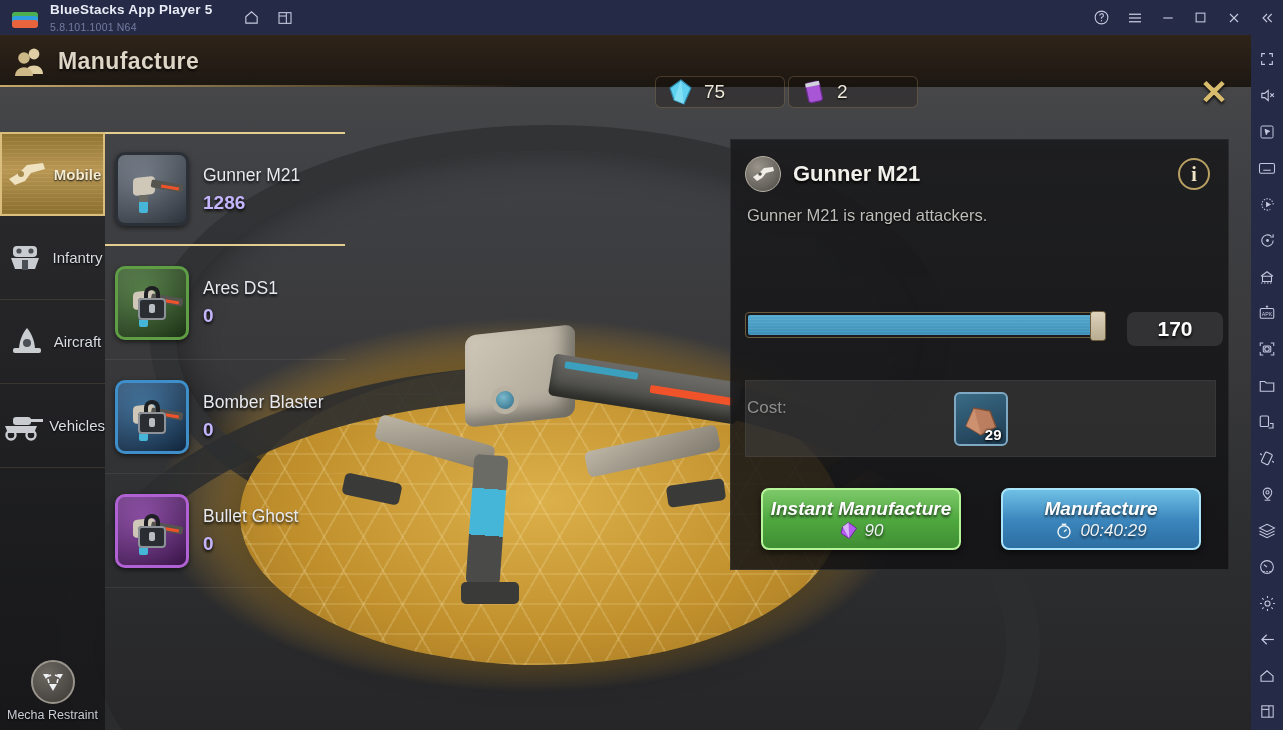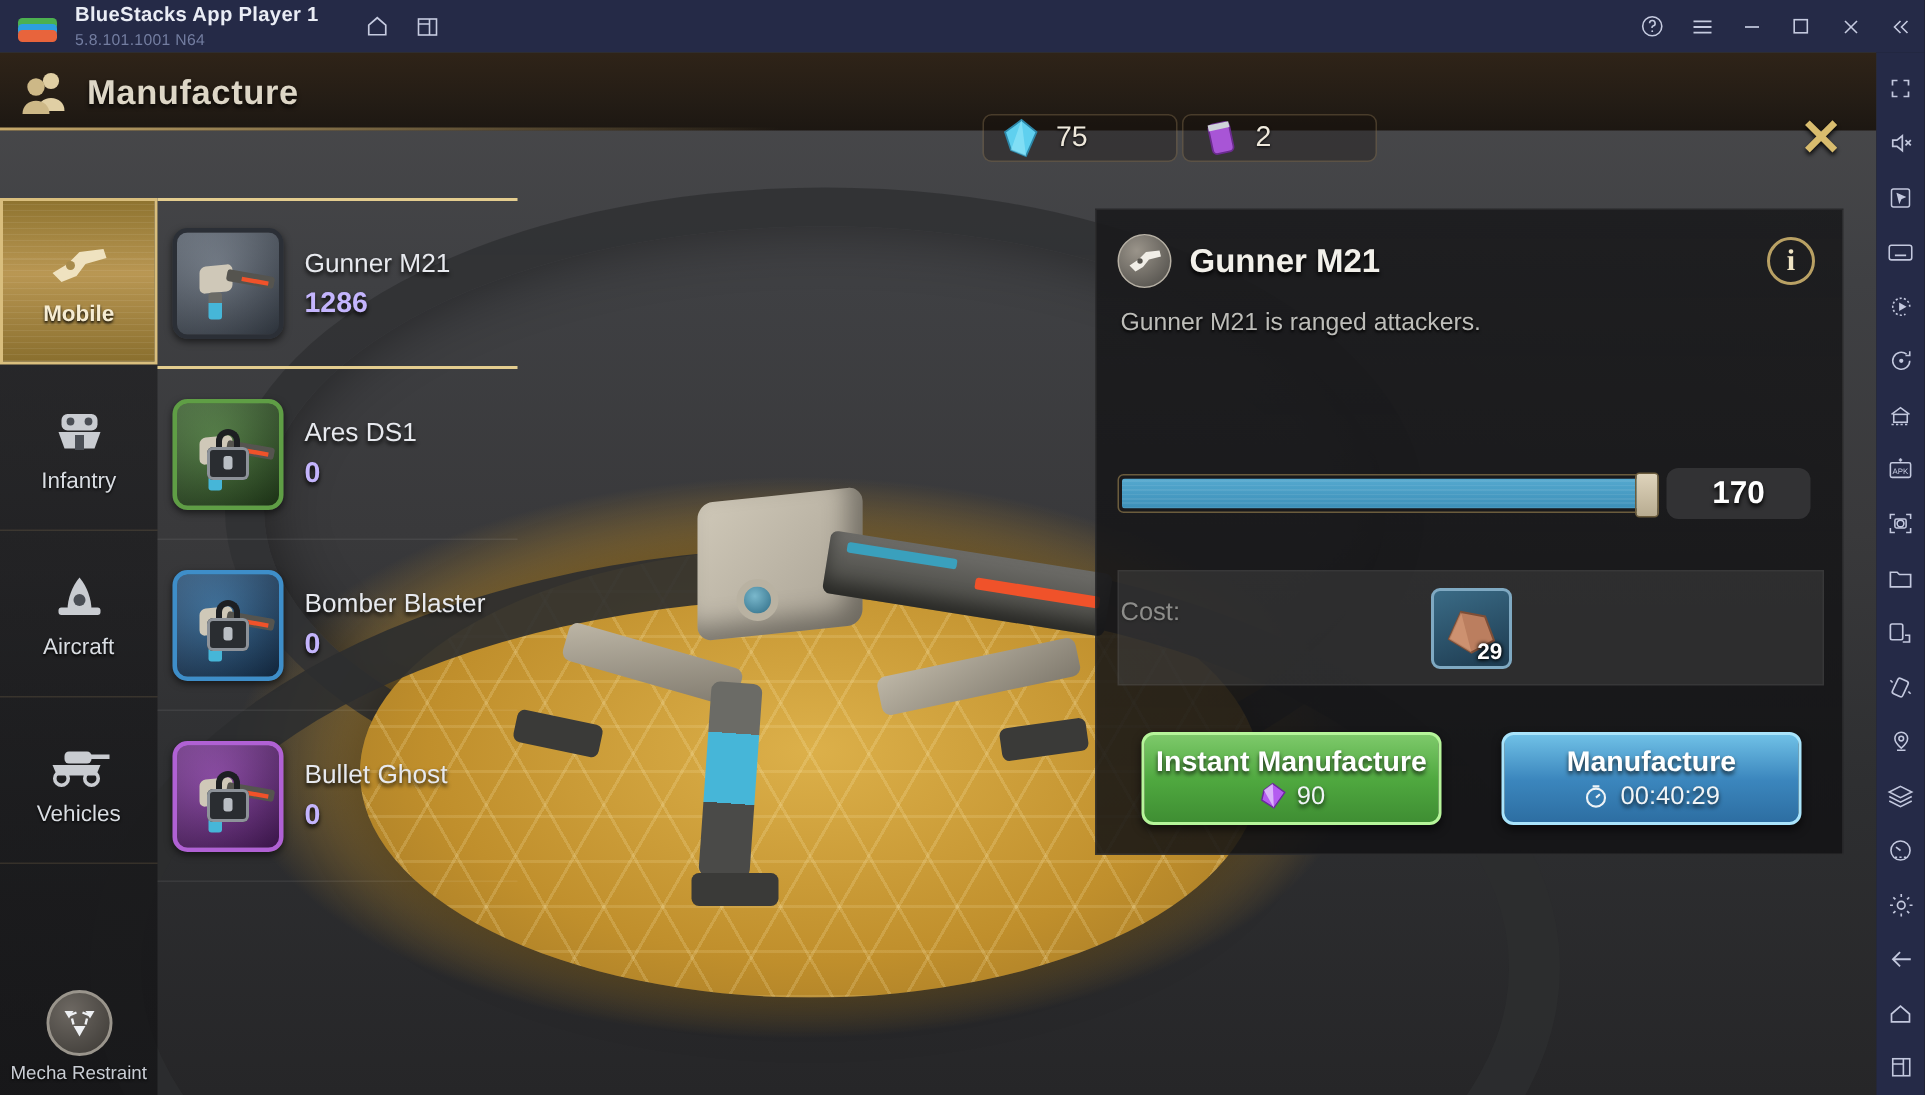--- a/index.html
+++ b/index.html
@@ -141,21 +141,21 @@
     color: #d8bc6e; font-size: 34px; font-weight: bold; line-height: 1;
     text-shadow: 0 2px 3px rgba(0,0,0,.85);
   }
 
   
   .rail {
     position: absolute; left: 0; top: 97px; width: 105px; height: 598px;
     background: linear-gradient(180deg, rgba(24,24,26,.55), rgba(18,18,20,.72));
   }
   .rail-item {
-    position: relative; height: 111px; display: flex; flex-direction: column;
+    position: relative; height: 84px; display: flex; flex-direction: row;
     align-items: center; justify-content: center; gap: 4px;
     border-bottom: 1px solid rgba(180,150,100,.18);
     text-align: right;
   }
   .rail-item .rail-label { color: #d9dde2; font-size: 15px; text-shadow: 0 1px 2px #000; }
   .rail-item.active {
     background:
       repeating-linear-gradient(0deg, rgba(255,255,255,.07) 0 1px, transparent 1px 4px),
       linear-gradient(180deg, #8f7430 0%, #b99753 45%, #8a6f2e 100%);
     border: 2px solid #d9be7d;
@@ -238,21 +238,21 @@
     border: 1px solid #b6b0a4; display: flex; align-items: center; justify-content: center;
   }
   .d-title { color: #f2f0ea; font-size: 22px; font-weight: bold; text-shadow: 0 2px 3px #000; }
   .d-info {
     margin-left: auto; width: 32px; height: 32px; border-radius: 50%;
     border: 2px solid #b9a164; color: #efe4c4; font-size: 20px; font-weight: bold;
     display: flex; align-items: center; justify-content: center; font-family: "Liberation Serif", serif;
   }
   .d-desc { color: #bdbdb9; font-size: 16.5px; padding: 14px 18px 0 16px; text-shadow: 0 1px 2px #000; }
 
-  .slider-row { position: absolute; left: 14px; top: 172px; display: flex; align-items: center; gap: 6px; }
+  .slider-row { position: absolute; left: 14px; top: 172px; display: flex; gap: 22px; }
   .slider {
     width: 360px; height: 26px; border-radius: 4px;
     border: 1px solid #6b5c3d; background: #1a1a1c; position: relative;
   }
   .slider .fill {
     position: absolute; left: 2px; top: 2px; height: 20px; width: 352px;
     background: repeating-linear-gradient(0deg, rgba(255,255,255,.07) 0 1px, transparent 1px 3px), linear-gradient(180deg,#55a9cf,#3c8fb8);
     border-radius: 2px;
   }
   .slider .knob {
@@ -272,21 +272,21 @@
   }
   .cost-item {
     width: 54px; height: 54px; border-radius: 6px; position: relative;
     background: linear-gradient(160deg,#3a6b86,#1e3b50);
     border: 2px solid #7fa9c2;
   }
   .cost-qty {
     position: absolute; right: 4px; bottom: 1px; color: #fff; font-size: 15px; font-weight: bold;
     text-shadow: 0 1px 3px #000, 0 0 3px #000;
   }
-  .btn-row { position: absolute; left: 30px; top: 348px; display: flex; gap: 40px; }
+  .btn-row { position: absolute; left: 30px; top: 348px; display: flex; gap: 40px; font-style: italic; }
   .btn {
     width: 200px; height: 62px; border-radius: 8px;
     display: flex; flex-direction: column; align-items: center; justify-content: center; gap: 1px;
   }
   .btn-green {
     background: linear-gradient(180deg,#7dc96a 0%, #4fa83f 52%, #3f8e33 100%);
     border: 2px solid #b6f59a; box-shadow: 0 3px 6px rgba(0,0,0,.55);
   }
   .btn-blue {
     background: linear-gradient(180deg,#6fc0e6 0%, #3b86bd 52%, #2d6ea2 100%);
@@ -314,21 +314,21 @@
 
 <div id="app">
 
   <div class="titlebar">
     <div class="bs-logo">
       <div class="s1"></div>
         <div class="s2"></div>
         <div class="s3"></div>
     </div>
     <div class="bs-title-wrap">
-      <div class="bs-title">BlueStacks App Player 1</div>
+      <div class="bs-title">BlueStacks App Player 5</div>
       <div class="bs-version">5.8.101.1001 N64</div>
     </div>
     <div class="tb-left-icons">
       <div class="tb-icon">
         <svg width="17" height="17" viewBox="0 0 24 24" fill="none" stroke="currentColor" stroke-width="1.6">
           <path d="M4 11 L12 4 L20 11 V20 H4 Z"></path>
         </svg>
       </div>
       <div class="tb-icon">
         <svg width="16" height="16" viewBox="0 0 24 24" fill="none" stroke="currentColor" stroke-width="1.6">

